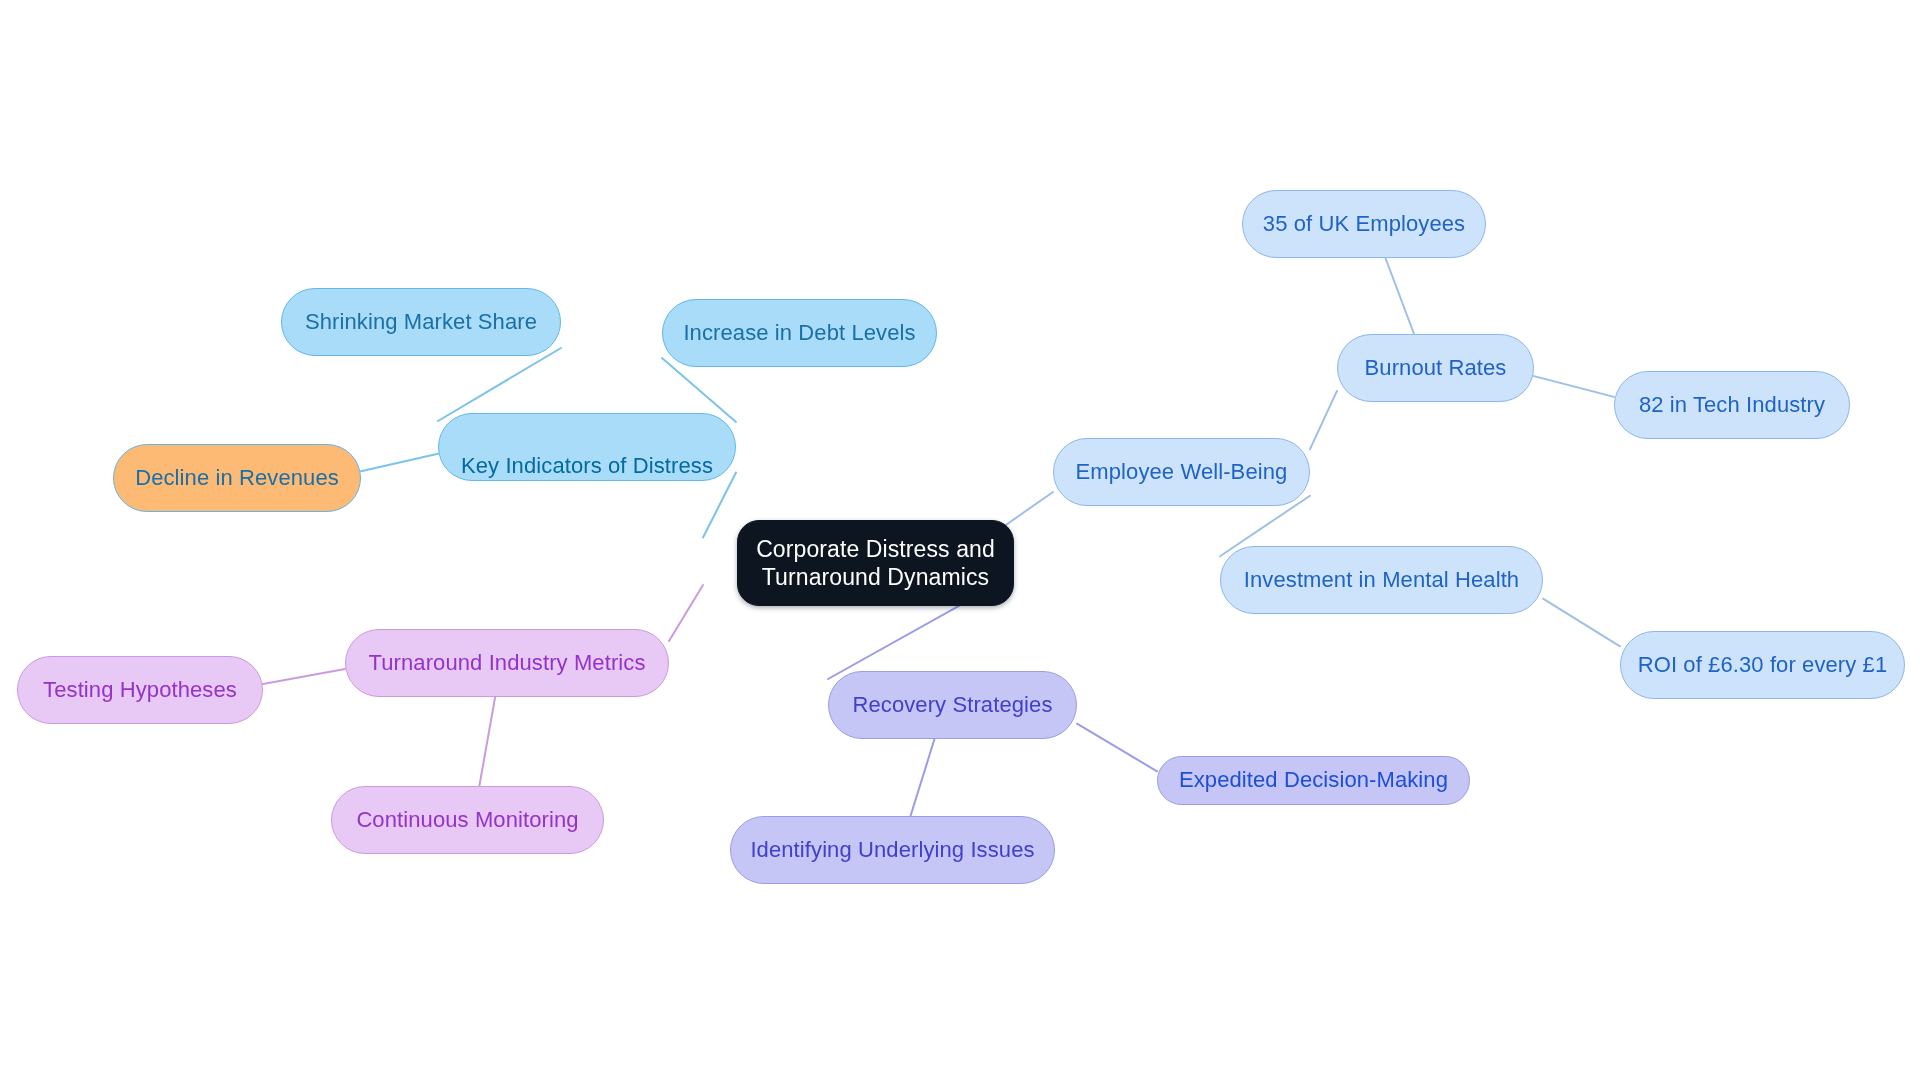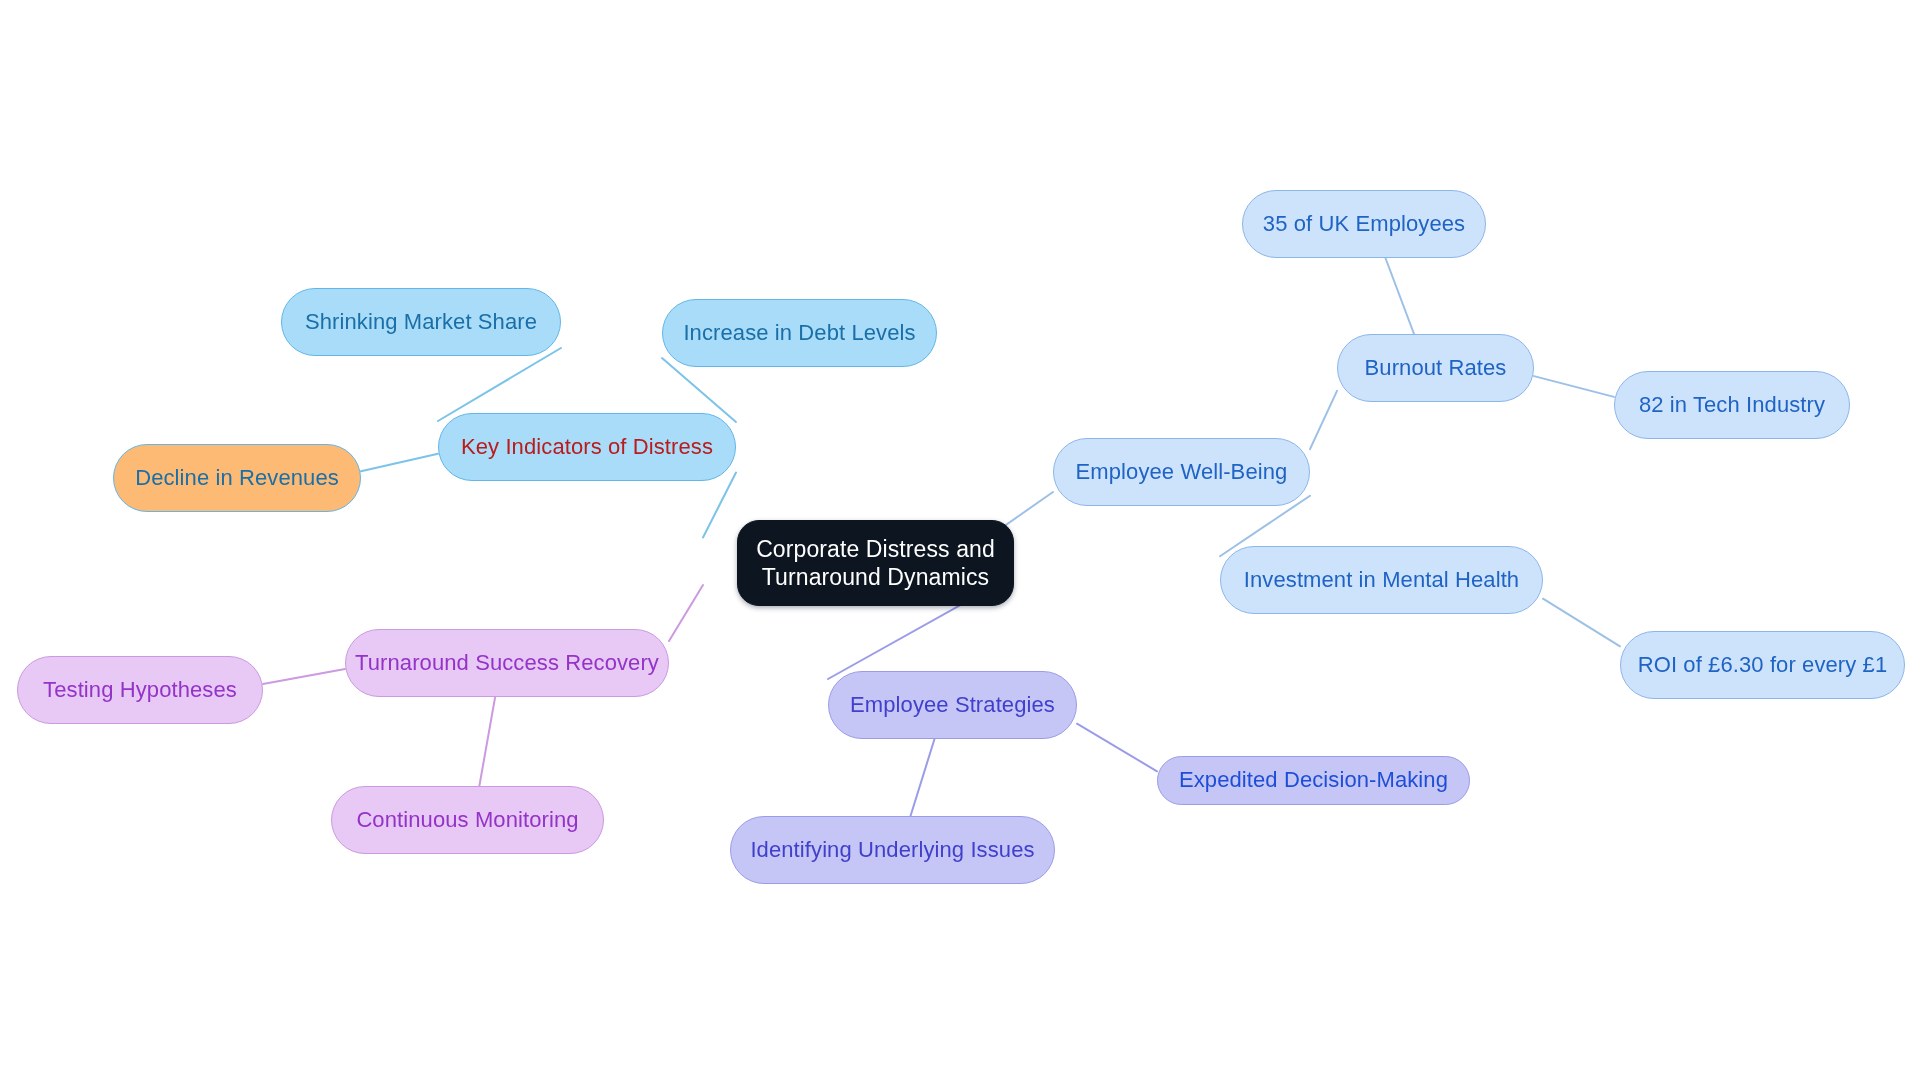--- a/index.html
+++ b/index.html
@@ -65,30 +65,30 @@
       <line x1="980" y1="594.24" x2="828" y2="679" stroke="#9b9ce8" stroke-width="2" stroke-linecap="round"></line>
       <line x1="1077" y1="723.7" x2="1157" y2="771.3" stroke="#9b9ce8" stroke-width="2" stroke-linecap="round"></line>
       <line x1="934.5" y1="739" x2="910.5" y2="816" stroke="#9b9ce8" stroke-width="2" stroke-linecap="round"></line>
       <line x1="703" y1="585" x2="669" y2="641" stroke="#cb9ae0" stroke-width="2" stroke-linecap="round"></line>
       <line x1="345" y1="668.94" x2="263" y2="684.06" stroke="#cb9ae0" stroke-width="2" stroke-linecap="round"></line>
       <line x1="495.15" y1="697" x2="479.35" y2="786" stroke="#cb9ae0" stroke-width="2" stroke-linecap="round"></line>
     </svg>
   <div id="node-layer">
       <div class="node node-root" style="left: 703px; top: 520px; width: 277px; height: 86px; background: rgb(13, 22, 32); color: rgb(255, 255, 255); border-color: rgb(13, 22, 32); font-size: 23px;"><span>Corporate Distress and
 Turnaround Dynamics</span></div>
-      <div class="node" style="left: 438px; top: 413px; width: 298px; height: 68px; background: rgb(169, 220, 248); color: #b91c1c; border-color: rgb(98, 183, 232); font-size: 22px;"><span>Key Indicators of Distress</span></div>
+      <div class="node" style="left: 438px; top: 413px; width: 298px; height: 68px; background: rgb(169, 220, 248); color: #0369a1; border-color: rgb(98, 183, 232); font-size: 22px; align-items: flex-end;"><span>Key Indicators of Distress</span></div>
       <div class="node" style="left: 281px; top: 288px; width: 280px; height: 68px; background: rgb(169, 220, 248); color: rgb(26, 111, 168); border-color: rgb(98, 183, 232); font-size: 22px;"><span>Shrinking Market Share</span></div>
       <div class="node" style="left: 662px; top: 299px; width: 275px; height: 68px; background: rgb(169, 220, 248); color: rgb(26, 111, 168); border-color: rgb(98, 183, 232); font-size: 22px;"><span>Increase in Debt Levels</span></div>
       <div class="node" style="left: 113px; top: 444px; width: 248px; height: 68px; background: #fdba74; color: rgb(26, 111, 168); border-color: rgb(98, 183, 232); font-size: 22px;"><span>Decline in Revenues</span></div>
       <div class="node" style="left: 1053px; top: 438px; width: 257px; height: 68px; background: rgb(205, 227, 252); color: rgb(31, 99, 196); border-color: rgb(140, 182, 232); font-size: 22px; justify-content: center;"><span>Employee Well-Being</span></div>
       <div class="node" style="left: 1337px; top: 334px; width: 197px; height: 68px; background: rgb(205, 227, 252); color: rgb(31, 99, 196); border-color: rgb(140, 182, 232); font-size: 22px;"><span>Burnout Rates</span></div>
       <div class="node" style="left: 1242px; top: 190px; width: 244px; height: 68px; background: rgb(205, 227, 252); color: rgb(31, 99, 196); border-color: rgb(140, 182, 232); font-size: 22px;"><span>35 of UK Employees</span></div>
       <div class="node" style="left: 1614px; top: 371px; width: 236px; height: 68px; background: rgb(205, 227, 252); color: rgb(31, 99, 196); border-color: rgb(140, 182, 232); font-size: 22px;"><span>82 in Tech Industry</span></div>
       <div class="node" style="left: 1220px; top: 546px; width: 323px; height: 68px; background: rgb(205, 227, 252); color: rgb(31, 99, 196); border-color: rgb(140, 182, 232); font-size: 22px;"><span>Investment in Mental Health</span></div>
       <div class="node" style="left: 1620px; top: 631px; width: 285px; height: 68px; background: rgb(205, 227, 252); color: rgb(31, 99, 196); border-color: rgb(140, 182, 232); font-size: 22px;"><span>ROI of £6.30 for every £1</span></div>
-      <div class="node" style="left: 828px; top: 671px; width: 249px; height: 68px; background: rgb(197, 198, 245); color: rgb(64, 64, 204); border-color: rgb(155, 156, 232); font-size: 22px;"><span>Employee Strategies</span></div>
+      <div class="node" style="left: 828px; top: 671px; width: 249px; height: 68px; background: rgb(197, 198, 245); color: rgb(64, 64, 204); border-color: rgb(155, 156, 232); font-size: 22px;"><span>Recovery Strategies</span></div>
       <div class="node" style="left: 1157px; top: 756px; width: 313px; height: 49px; background: rgb(197, 198, 245); color: #1d4ed8; border-color: rgb(155, 156, 232); font-size: 22px;"><span>Expedited Decision-Making</span></div>
       <div class="node" style="left: 730px; top: 816px; width: 325px; height: 68px; background: rgb(197, 198, 245); color: rgb(64, 64, 204); border-color: rgb(155, 156, 232); font-size: 22px;"><span>Identifying Underlying Issues</span></div>
-      <div class="node" style="left: 345px; top: 629px; width: 324px; height: 68px; background: rgb(232, 200, 245); color: rgb(148, 51, 200); border-color: rgb(203, 154, 224); font-size: 22px;"><span>Turnaround Success Recovery</span></div>
+      <div class="node" style="left: 345px; top: 629px; width: 324px; height: 68px; background: rgb(232, 200, 245); color: rgb(148, 51, 200); border-color: rgb(203, 154, 224); font-size: 22px;"><span>Turnaround Industry Metrics</span></div>
       <div class="node" style="left: 17px; top: 656px; width: 246px; height: 68px; background: rgb(232, 200, 245); color: rgb(148, 51, 200); border-color: rgb(203, 154, 224); font-size: 22px;"><span>Testing Hypotheses</span></div>
       <div class="node" style="left: 331px; top: 786px; width: 273px; height: 68px; background: rgb(232, 200, 245); color: rgb(148, 51, 200); border-color: rgb(203, 154, 224); font-size: 22px;"><span>Continuous Monitoring</span></div>
     </div>
 </div>
 
 </body></html>

